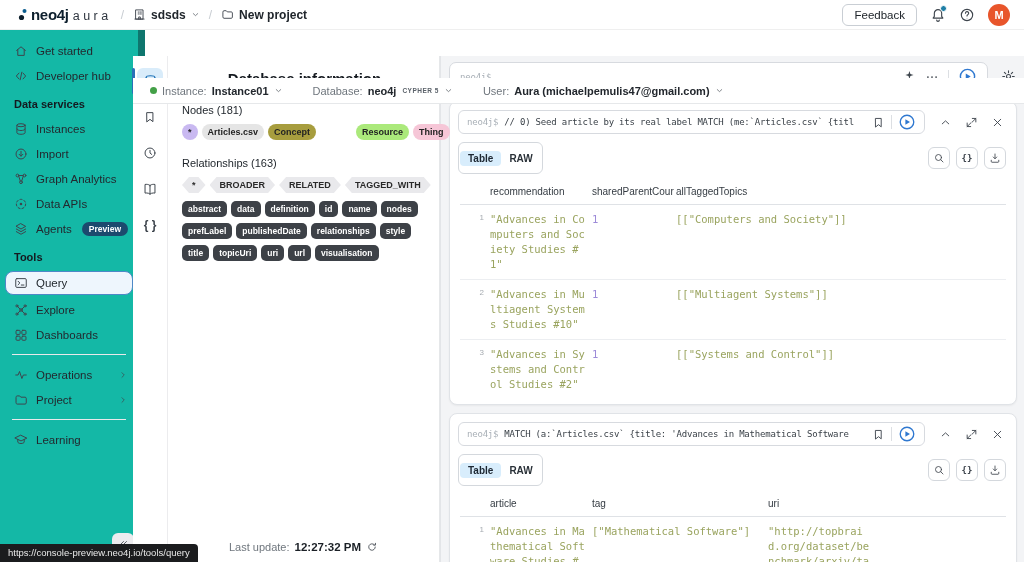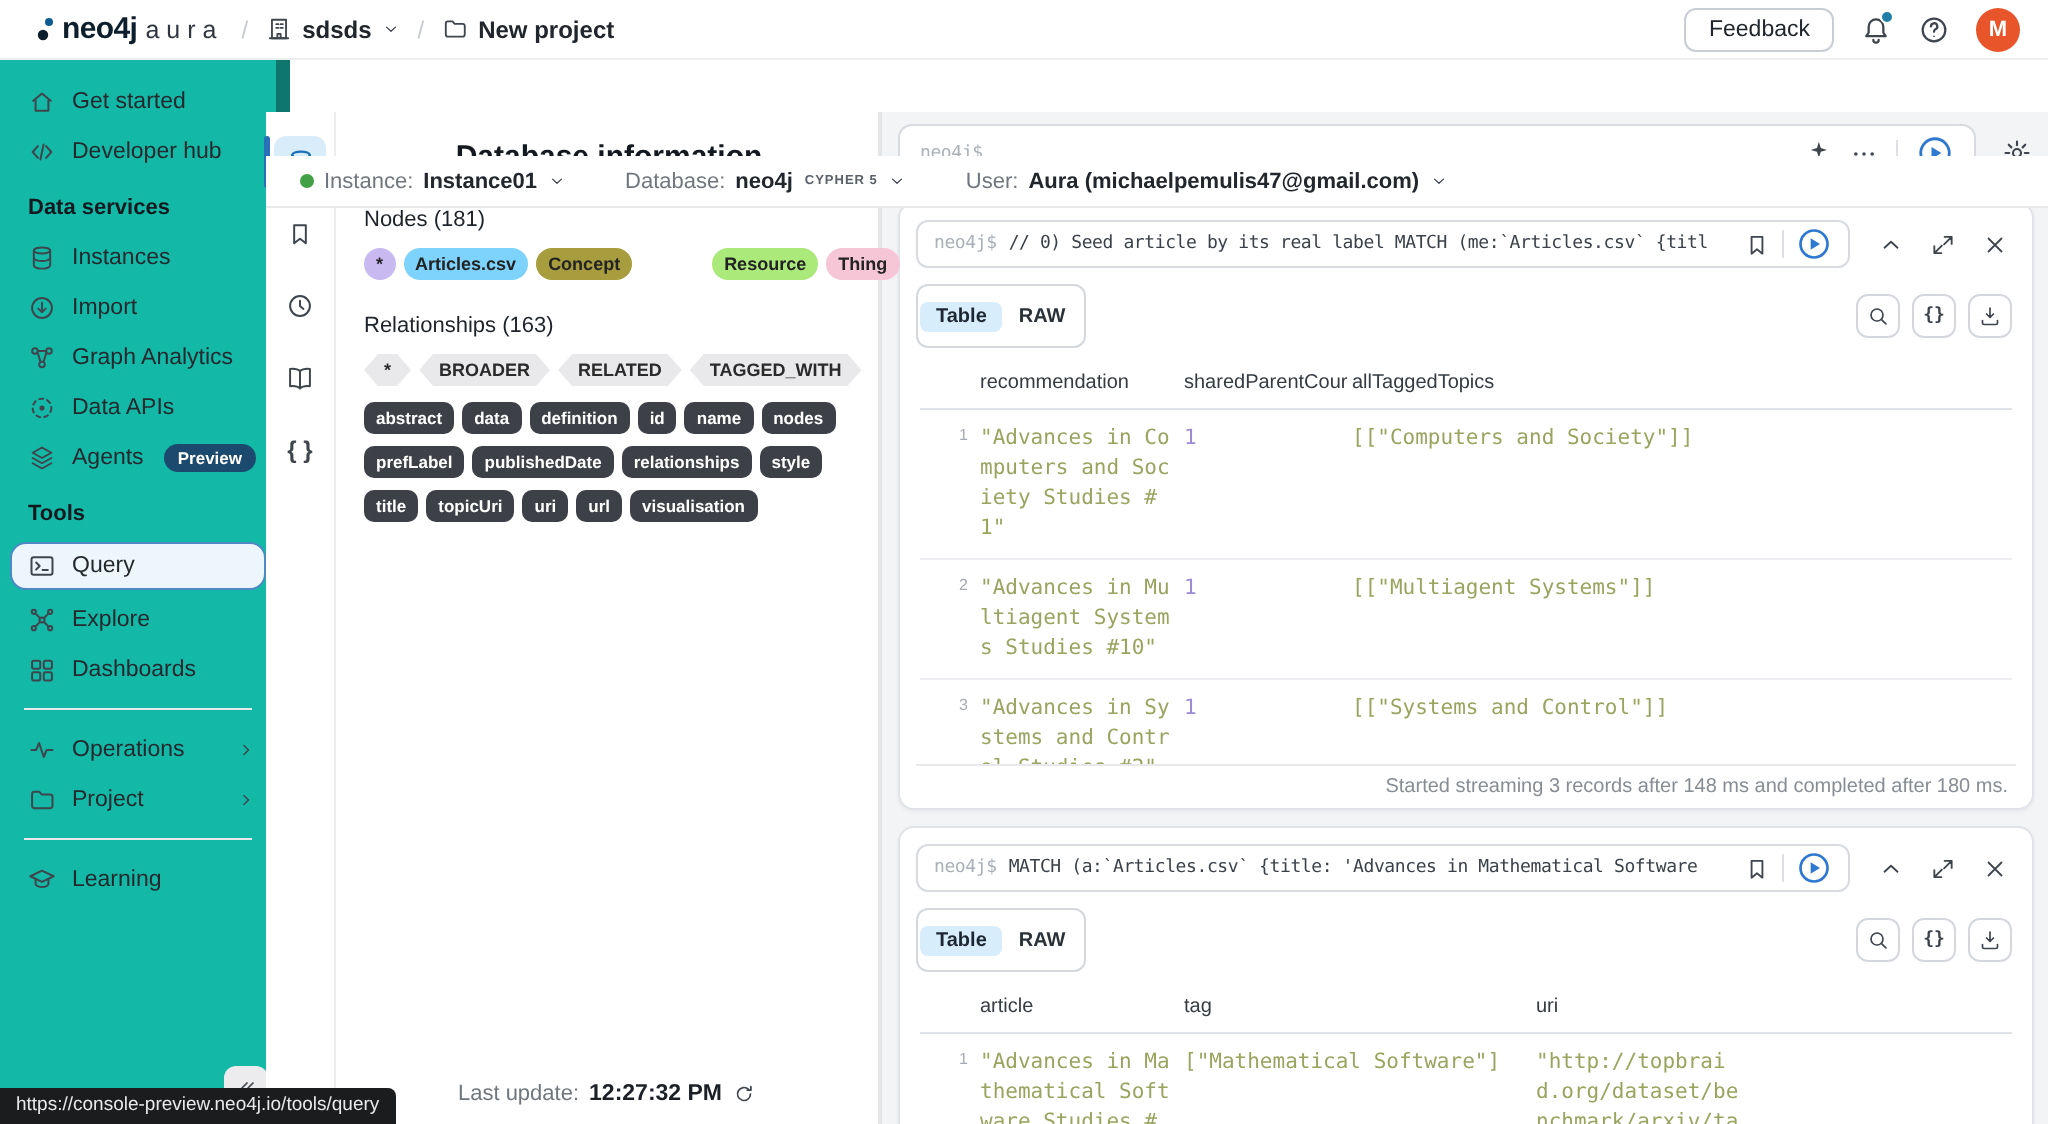--- a/index.html
+++ b/index.html
@@ -349,21 +349,21 @@
     <span class="rail-braces">{ }</span>
   </button>
 </nav>
 
 <section class="dbpanel">
   <div class="db-title">Database information</div>
 
   <div class="db-h">Nodes (181)</div>
   <div class="pill-row">
     <span class="npill" style="background: rgb(201, 185, 241);">*</span>
-    <span class="npill" style="background: #7dd3fc;">Articles.csv</span>
+    <span class="npill" style="background: #e5e5e5;">Articles.csv</span>
     <span class="npill" style="background: rgb(167, 157, 62);">Concept</span>
     <span class="npill" style="background: rgb(171, 233, 123); margin-left: 36px;">Resource</span>
     <span class="npill" style="background: rgb(246, 198, 215);">Thing</span>
   </div>
 
   <div class="db-h">Relationships (163)</div>
   <div class="pill-row">
     <span class="rpill">*</span>
     <span class="rpill">BROADER</span>
     <span class="rpill">RELATED</span>
@@ -511,21 +511,20 @@
       </div>
       <div class="trow g1">
         <span class="rn">3</span>
         <span class="cell v-str">"Advances in Sy
 stems and Contr
 ol Studies #2"</span>
         <span class="cell v-num">1</span>
         <span class="cell v-str">[["Systems and Control"]]</span>
       </div>
     </div>
-    <div class="frame-status">Started streaming 3 records after 148 ms and completed after 180 ms.</div>
   </section>
 
   <section class="frame" style="margin-top:8px;">
     <div class="frame-head">
       <div class="frame-editor">
         <span class="prompt mono">neo4j$</span>
         <span class="query-text mono">MATCH (a:`Articles.csv` {title: 'Advances in Mathematical Software</span>
         <svg class="st" width="13" height="13" viewBox="0 0 24 24">
             <path d="M7 4.5h10V20l-5-4-5 4z"></path>
           </svg>

